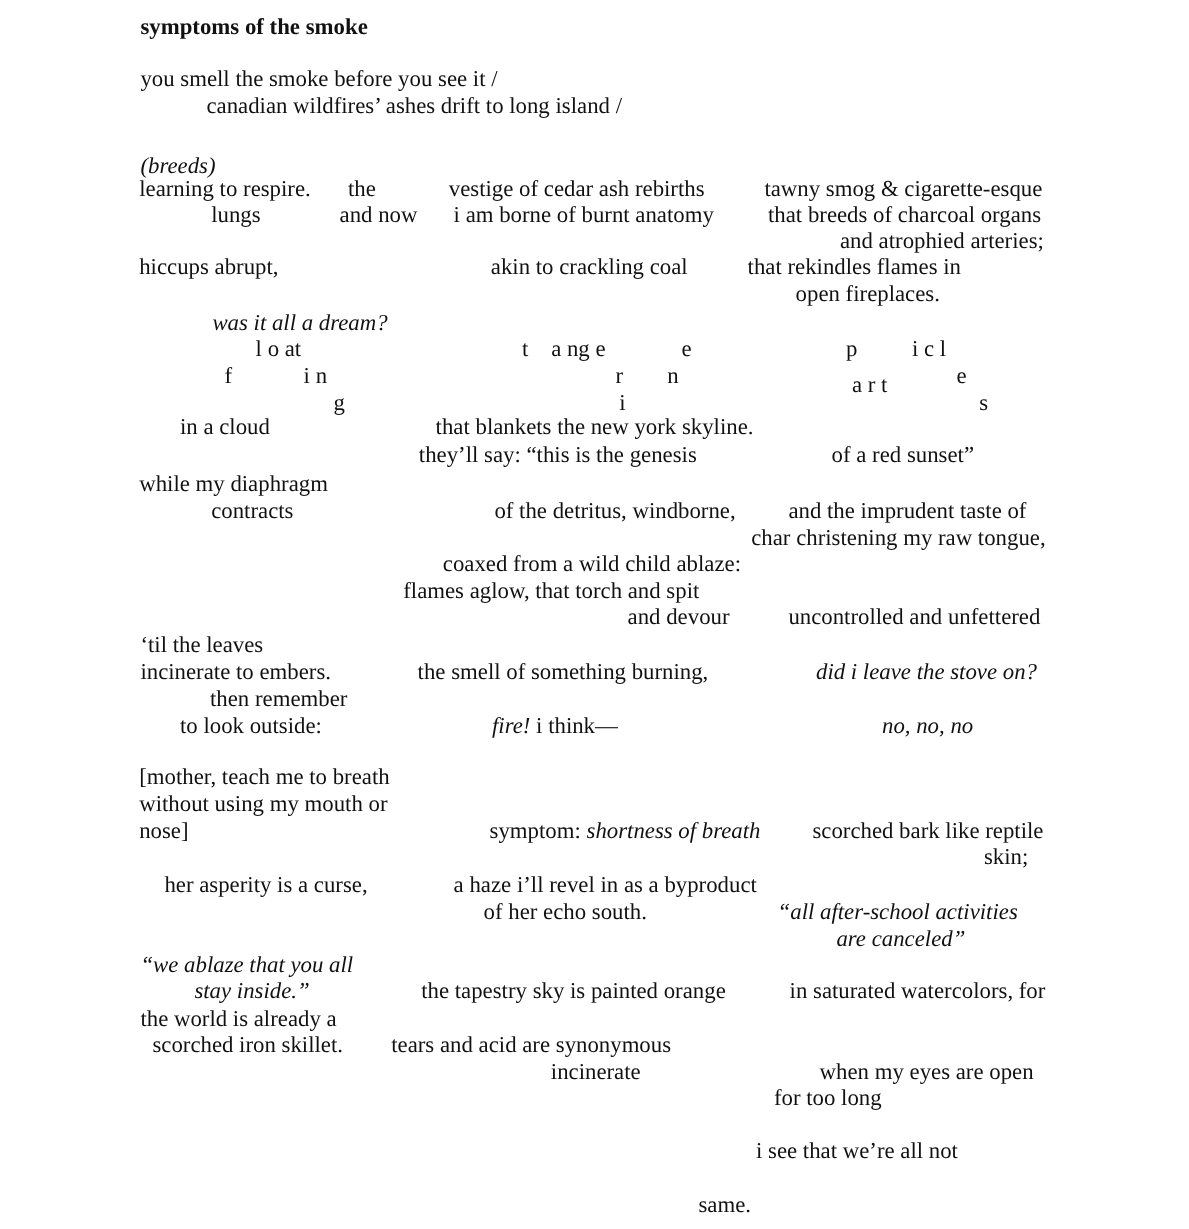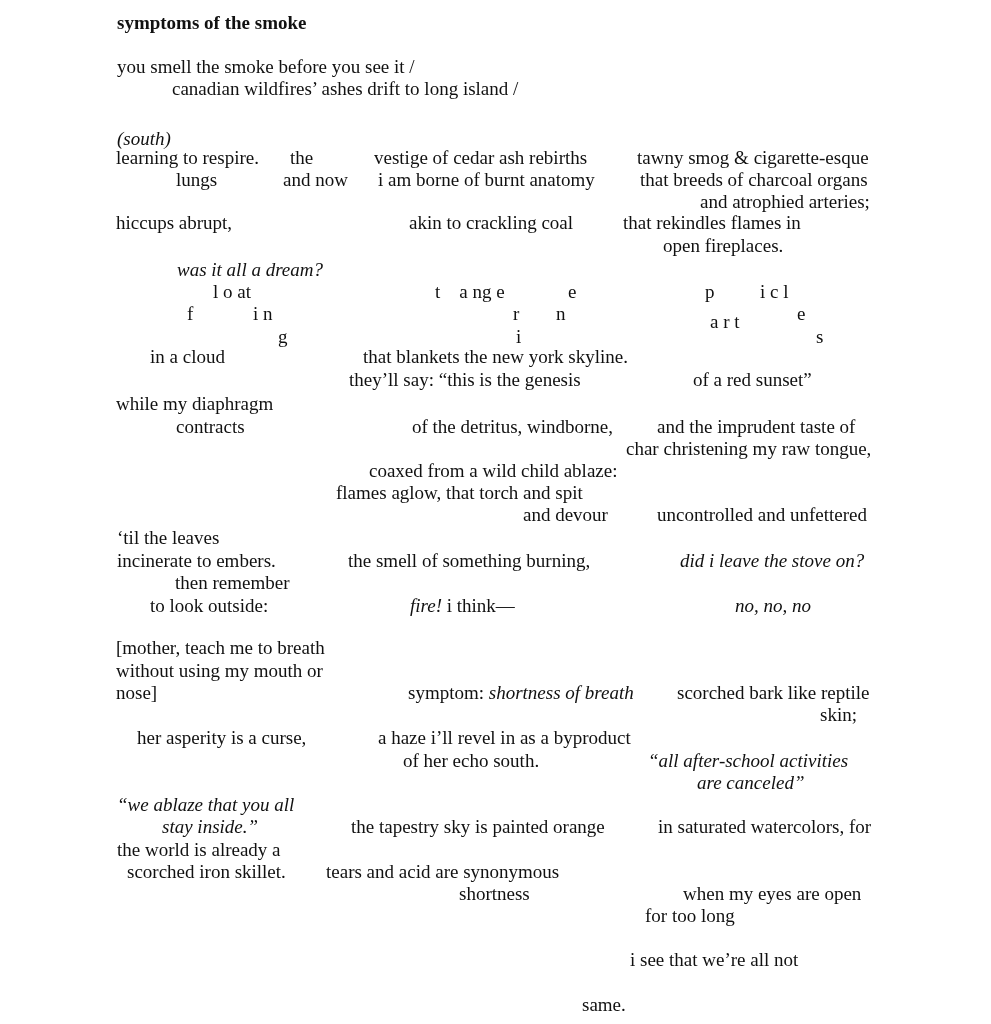--- a/index.html
+++ b/index.html
@@ -23,21 +23,21 @@
 </style>
 </head>
 <body>
 
 <div class="page">
   <div class="line b" style="left:117px;top:13px">symptoms of the smoke</div>
 
   <div class="line" style="left:117px;top:57px">you smell the smoke before you see it /</div>
   <div class="line" style="left:172px;top:79px">canadian wildfires’ ashes drift to long island /</div>
 
-  <div class="line i" style="left:117px;top:129px">(south)</div>
+  <div class="line i" style="left:117px;top:129px">(breeds)</div>
   <div class="line" style="left:116px;top:148px">learning to respire.</div>
   <div class="line" style="left:290px;top:148px">the</div>
   <div class="line" style="left:374px;top:148px">vestige of cedar ash rebirths</div>
   <div class="line" style="left:637px;top:148px">tawny smog &amp; cigarette-esque</div>
   <div class="line" style="left:176px;top:170px">lungs</div>
   <div class="line" style="left:283px;top:170px">and now</div>
   <div class="line" style="left:378px;top:170px">i am borne of burnt anatomy</div>
   <div class="line" style="left:640px;top:170px">that breeds of charcoal organs</div>
   <div class="line" style="left:700px;top:192px">and atrophied arteries;</div>
   <div class="line" style="left:116px;top:213px">hiccups abrupt,</div>
@@ -96,19 +96,19 @@
   <div class="line i" style="left:648px;top:751px">“all after-school activities</div>
   <div class="line i" style="left:697px;top:773px">are canceled”</div>
 
   <div class="line i" style="left:117px;top:795px">“we ablaze that you all</div>
   <div class="line i" style="left:162px;top:817px">stay inside.”</div>
   <div class="line" style="left:351px;top:817px">the tapestry sky is painted orange</div>
   <div class="line" style="left:658px;top:817px">in saturated watercolors, for</div>
   <div class="line" style="left:117px;top:840px">the world is already a</div>
   <div class="line" style="left:127px;top:862px">scorched iron skillet.</div>
   <div class="line" style="left:326px;top:862px">tears and acid are synonymous</div>
-  <div class="line" style="left:459px;top:884px">shortness</div>
+  <div class="line" style="left:459px;top:884px">incinerate</div>
   <div class="line" style="left:683px;top:884px">when my eyes are open</div>
   <div class="line" style="left:645px;top:906px">for too long</div>
 
   <div class="line" style="left:630px;top:950px">i see that we’re all not</div>
   <div class="line" style="left:582px;top:995px">same.</div>
 </div>
 
 </body></html>

